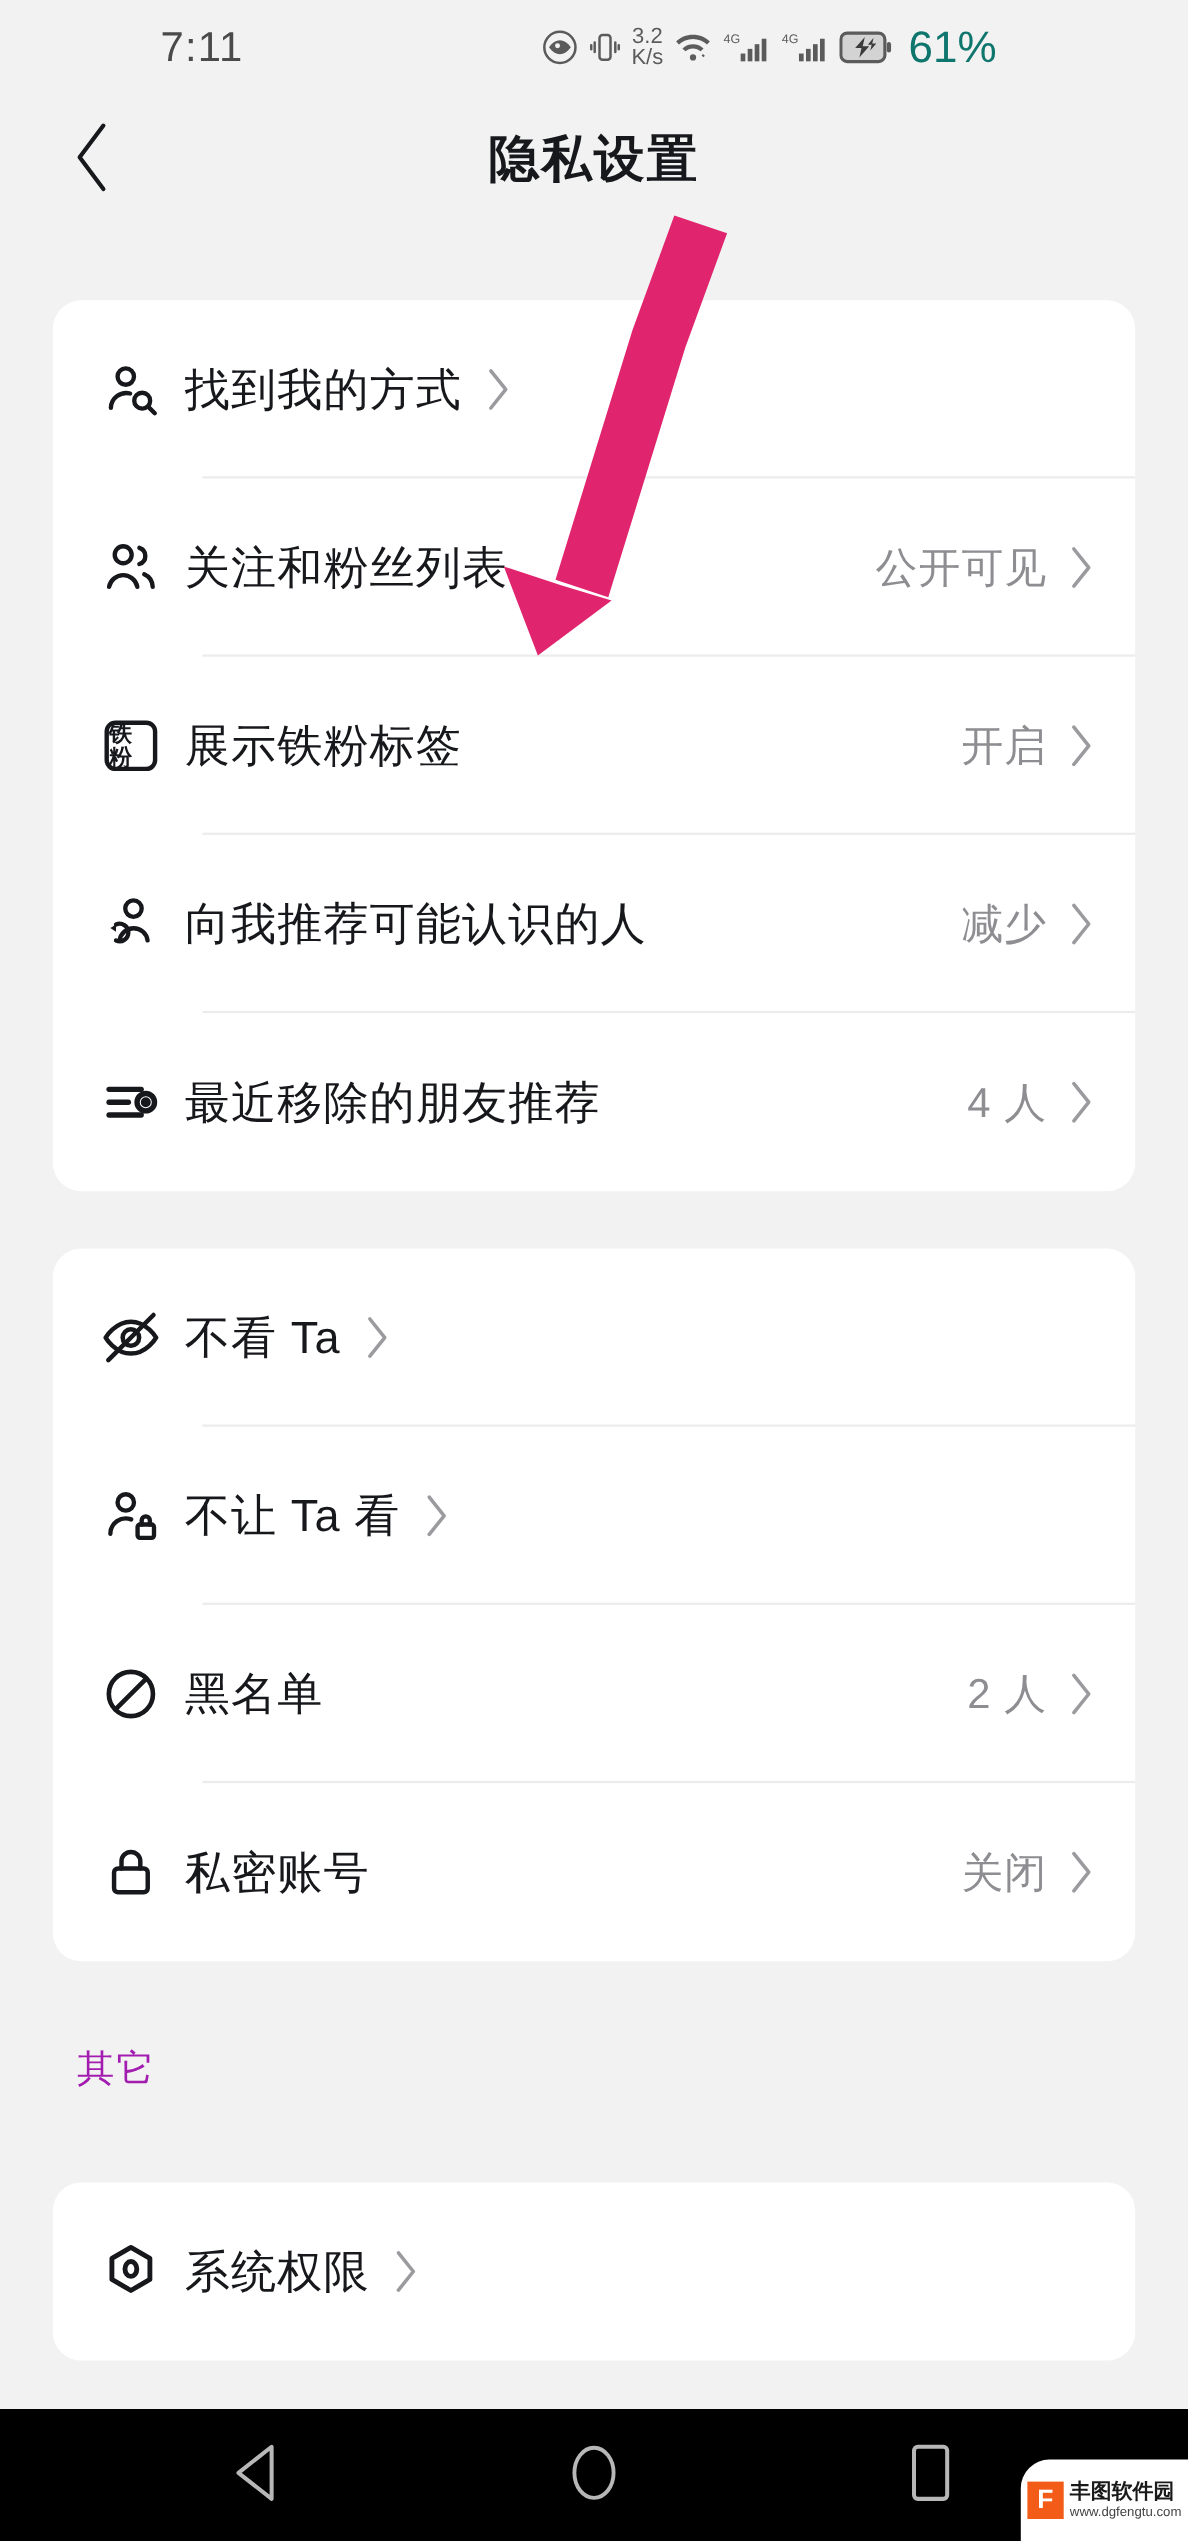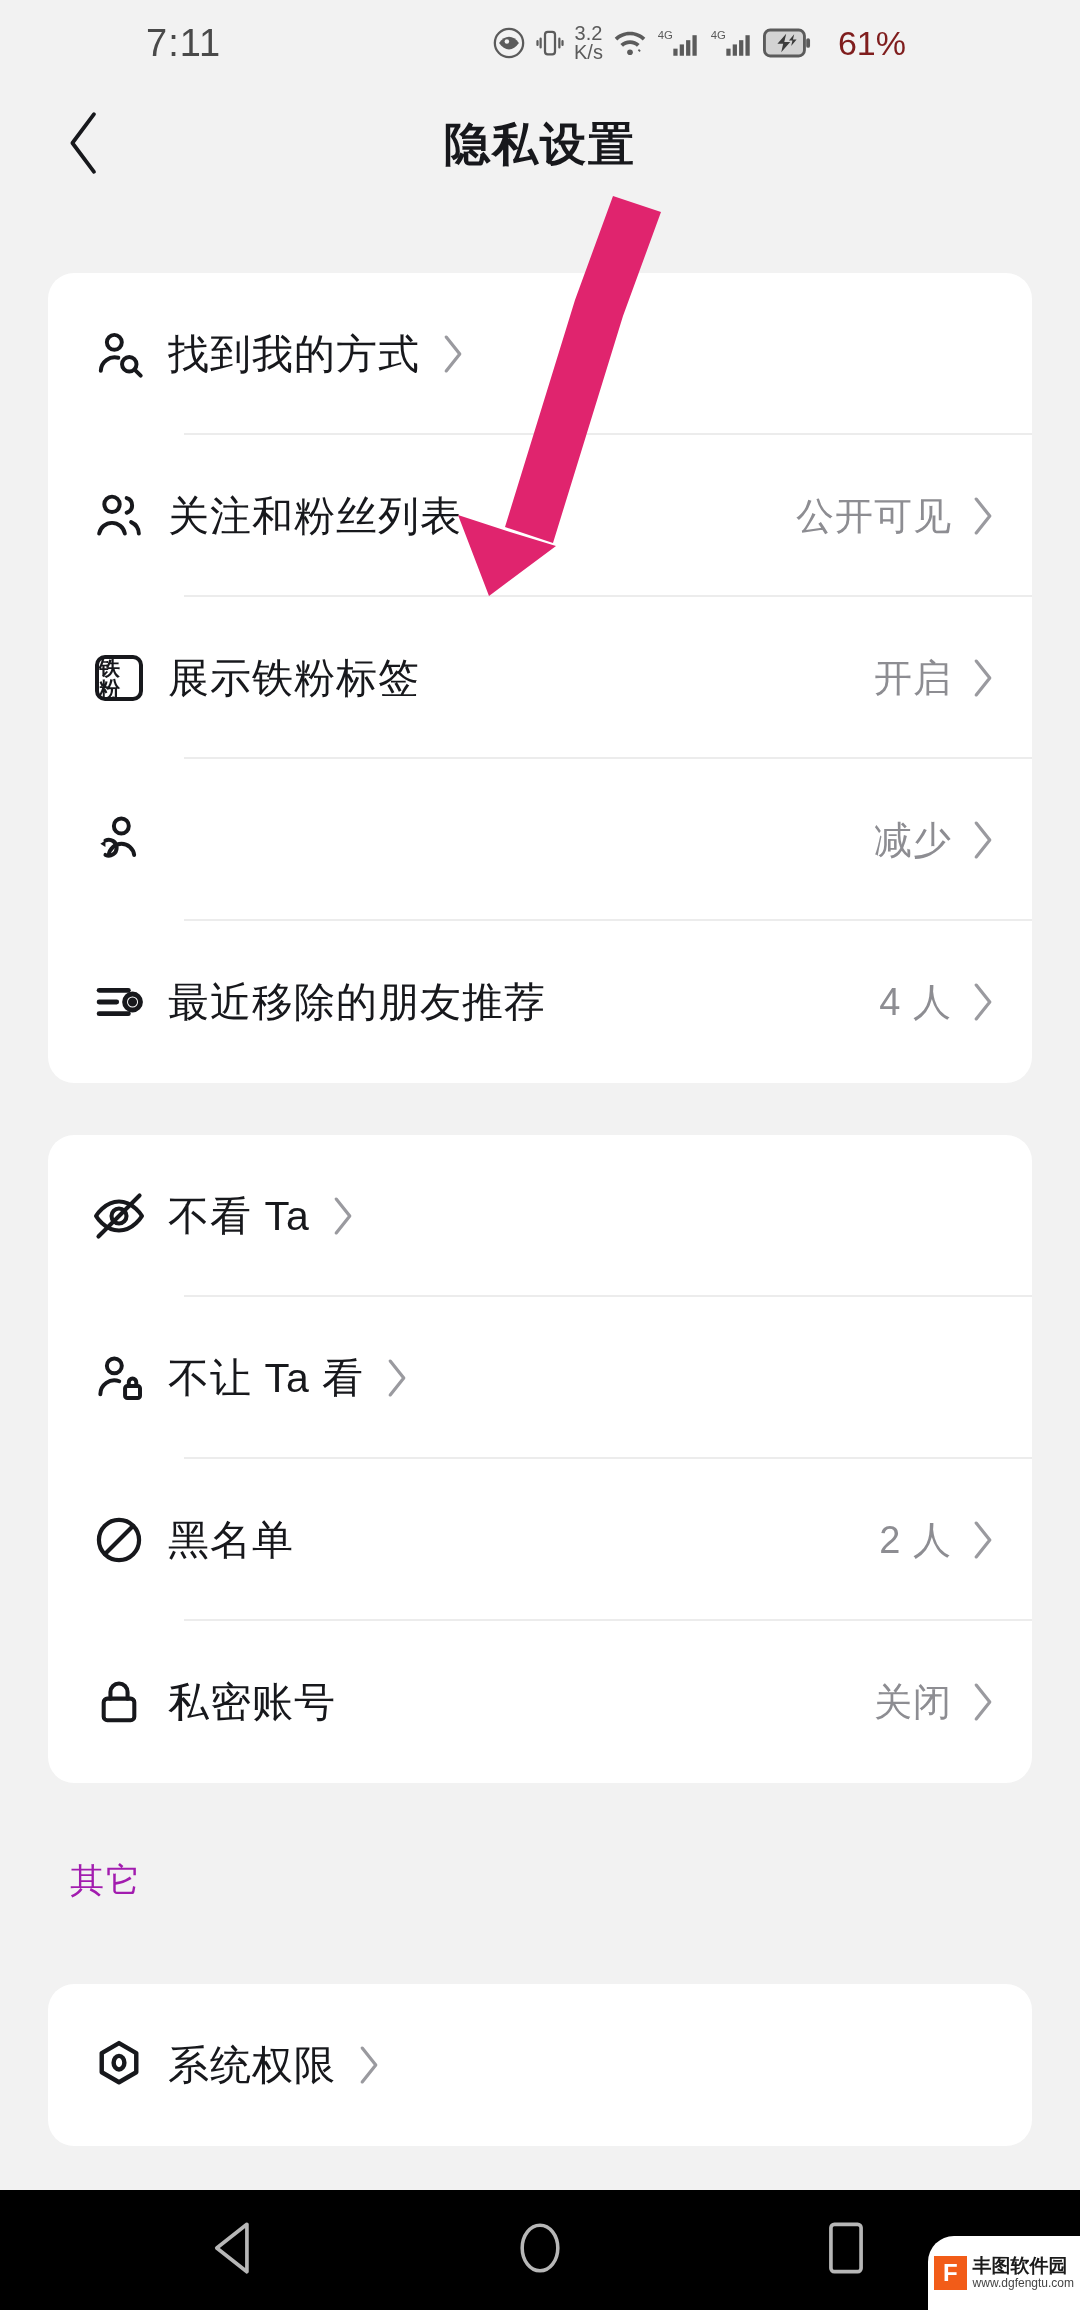--- a/index.html
+++ b/index.html
@@ -28,21 +28,21 @@
     margin-left: 112px; font-weight: 400;
   }
   #status-right {
     margin-left: auto; display: flex; align-items: center; gap: 9px;
   }
   .sicon { display: flex; align-items: center; }
   .netspeed {
     display: flex; flex-direction: column; align-items: center;
     line-height: 0.95; font-size: 20px; color: #5b5b5b; font-weight: 500;
   }
-  #battery-pct { font-size: 34px; color: #7f1d1d; margin-left: 18px; }
+  #battery-pct { font-size: 40px; color: #0f766e; margin-left: 6px; }
 
   
   #header {
     position: absolute; top: 86px; left: 0;
     width: 1080px; height: 118px;
   }
   #back-button {
     position: absolute; left: 30px; top: 0;
     width: 110px; height: 118px;
     display: flex; align-items: center; justify-content: center;
@@ -280,20 +280,21 @@
 
     <div class="row">
       <span class="row-icon">
         <svg width="56" height="56" viewBox="0 0 24 24" fill="none" stroke="#17181c" stroke-width="1.7" stroke-linecap="round" stroke-linejoin="round">
           <circle cx="13" cy="6" r="3.2"></circle>
           <path d="M7.6 18.4a5.5 5.5 0 0 1 10.9 0"></path>
           <path d="M6.2 12.2a3.4 3.4 0 1 1 0 6.2"></path>
           <path d="M4 13.6l2.2-1.4v2.8z" fill="#17181c" stroke="none"></path>
         </svg>
       </span>
+      <span class="row-label">向我推荐可能认识的人</span>
       <span class="row-value">减少</span>
       <span class="row-chevron">
         <svg width="26" height="44" viewBox="0 0 14 26" fill="none" stroke="#9a9a9f" stroke-width="1.9" stroke-linecap="round" stroke-linejoin="round">
           <polyline points="3,3 11,13 3,23"></polyline>
         </svg>
       </span>
       <div class="divider"></div>
     </div>
 
     <div class="row">

